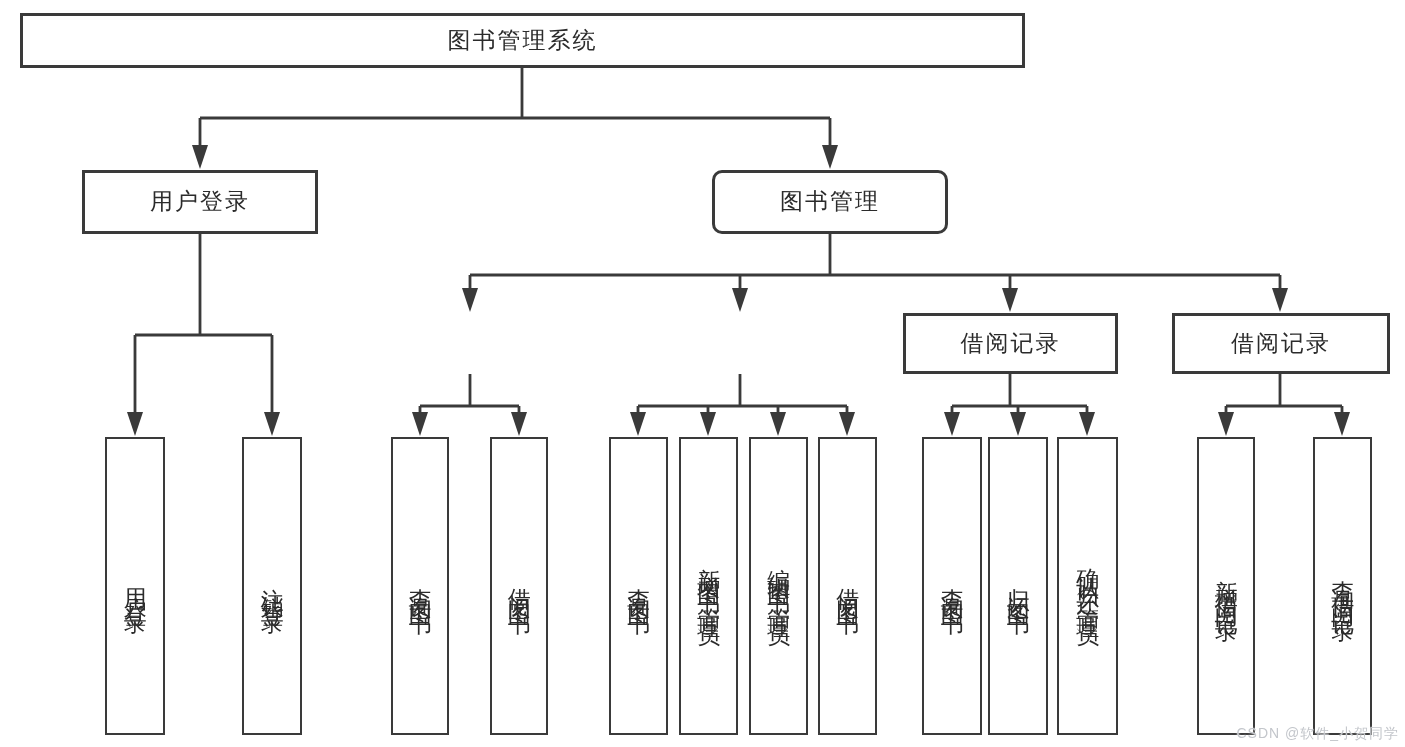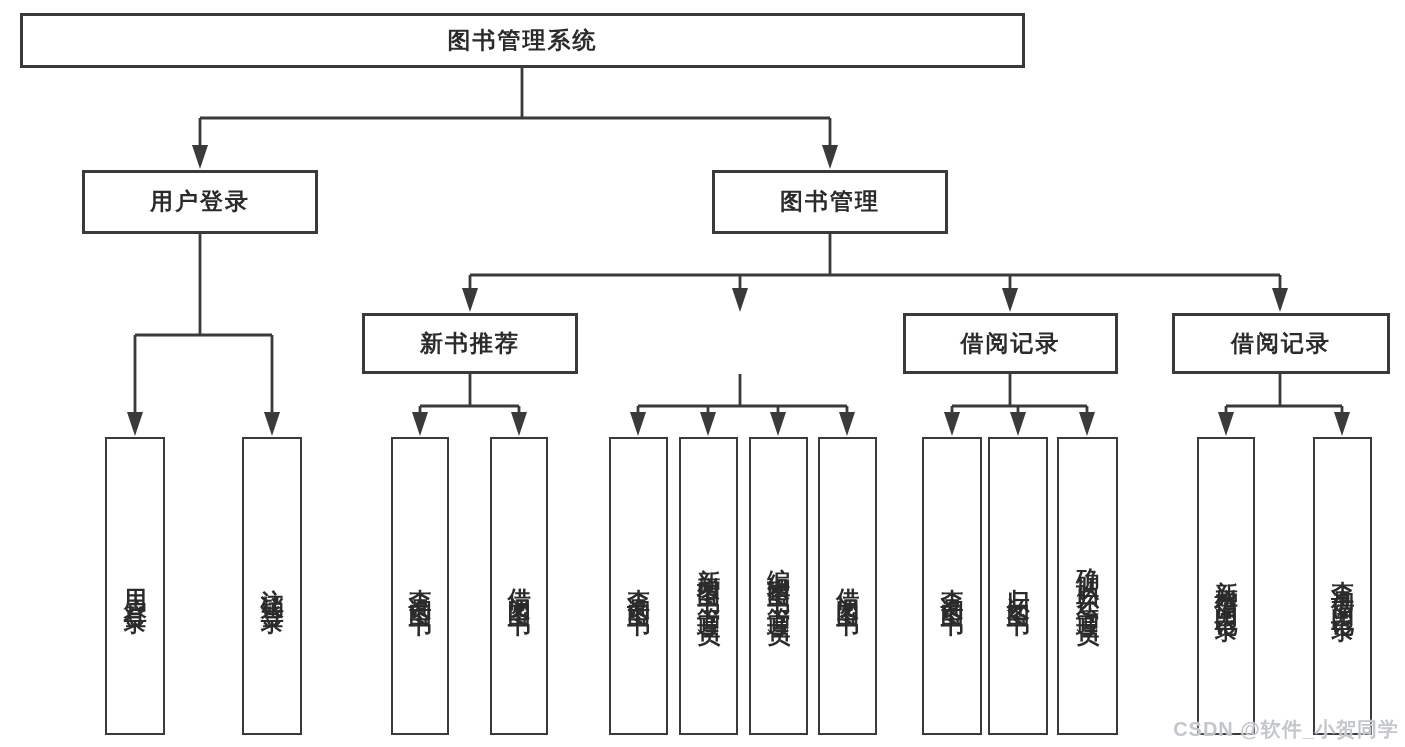--- a/index.html
+++ b/index.html
@@ -10,21 +10,20 @@
     --background:#ffffff;
   }
   *{margin:0;padding:0;box-sizing:border-box;}
   html,body{background:var(--background);}
   body{font-family:"Liberation Sans","DejaVu Sans",sans-serif;}
   .canvas{
     position:relative;
     width:1405px;height:747px;
     background:var(--background);
     overflow:hidden;
-    font-weight:bold;
   }
   .connectors{position:absolute;left:0;top:0;width:1405px;height:747px;}
   .connectors path{stroke:var(--line);stroke-width:2.8;fill:none;}
   .connectors polygon{fill:var(--line);stroke:none;}
   .node{
     position:absolute;
     background:var(--box-fill);
     border:3px solid var(--line);
     color:var(--text);
     display:flex;align-items:center;justify-content:center;
@@ -37,21 +36,21 @@
   .leaf{
     writing-mode:vertical-rl;
     text-orientation:mixed;
     letter-spacing:8px;
     font-size:23px;
     border-width:2.8px;
   }
   .watermark{
     position:absolute;
     right:6px;bottom:4px;
-    font-size:20px;
+    font-size:14px;
     letter-spacing:1px;
     color:var(--watermark);
     z-index:5;
     text-shadow:0 0 2px #ffffff;
   }
 </style>
 </head>
 <body>
 
 <div class="canvas">
@@ -88,23 +87,22 @@
     <polygon points="1079,412 1095,412 1087,436"></polygon>
 
     <path d="M1280,374 L1280,406 M1226,406 L1342,406 M1226,406 L1226,414 M1342,406 L1342,414"></path>
     <polygon points="1218,412 1234,412 1226,436"></polygon>
     <polygon points="1334,412 1350,412 1342,436"></polygon>
   </svg>
 
   <div class="node" style="left:20px;top:13px;width:1005px;height:55px;">图书管理系统</div>
 
   <div class="node" style="left:82px;top:170px;width:236px;height:64px;">用户登录</div>
-  <div class="node" style="left:712px;top:170px;width:236px;height:64px;">图书管理</div>
+  <div class="node" style="left:712px;top:170px;width:236px;height:64px;border-radius:10px;">图书管理</div>
 
-  <div class="node" style="left:362px;top:313px;width:216px;height:61px;">新书推荐</div>
   <div class="node" style="left:903px;top:313px;width:215px;height:61px;">借阅记录</div>
   <div class="node" style="left:1172px;top:313px;width:218px;height:61px;">借阅记录</div>
 
   <div class="node leaf" style="left:105px;top:437px;width:60px;height:298px;">用户登录</div>
   <div class="node leaf" style="left:242px;top:437px;width:60px;height:298px;">注销登录</div>
 
   <div class="node leaf" style="left:391px;top:437px;width:58px;height:298px;">查询图书</div>
   <div class="node leaf" style="left:490px;top:437px;width:58px;height:298px;">借阅图书</div>
 
   <div class="node leaf" style="left:609px;top:437px;width:59px;height:298px;">查询图书</div>

